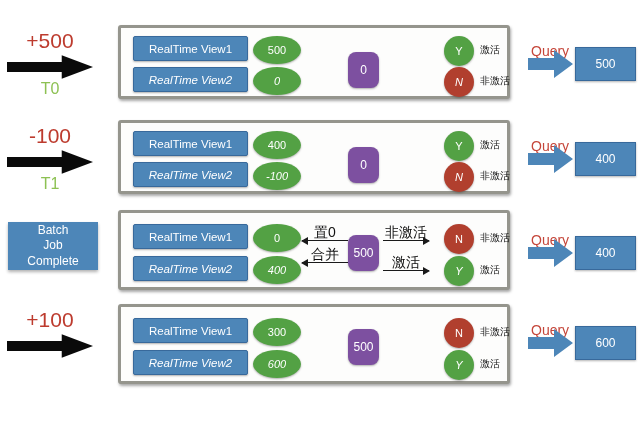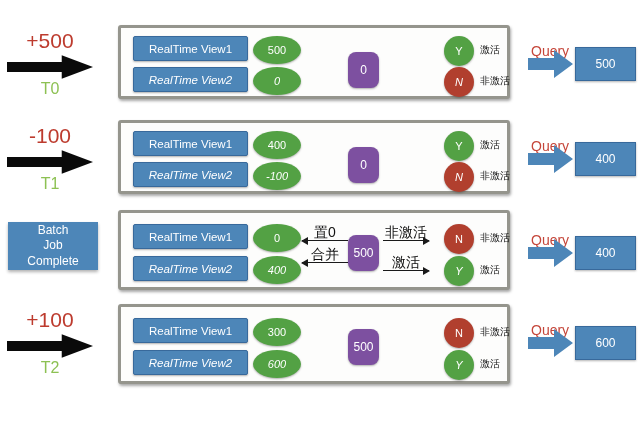--- a/index.html
+++ b/index.html
@@ -183,21 +183,20 @@
     <div class="result-box">400</div>
   </div>
 </div>
 
 <div class="row" style="top:304px">
   <div class="event-block">
     <div class="delta">+100</div>
     <svg class="black-arrow" viewBox="0 0 88 24" aria-hidden="true">
         <polygon points="0,7 56,7 56,0 88,12 56,24 56,17 0,17"></polygon>
       </svg>
-    <div class="time">T2</div>
   </div>
   <div class="main-box tall">
     <div class="view-rect t1">RealTime View1</div>
     <div class="view-rect t2">RealTime View2</div>
     <div class="oval t1">300</div>
     <div class="oval t2">600</div>
     <div class="purple mid">500</div>
     <div class="flag t1" data-kind="N">N</div>
     <div class="flag t2" data-kind="Y">Y</div>
     <div class="flag-label l1">非激活</div>

